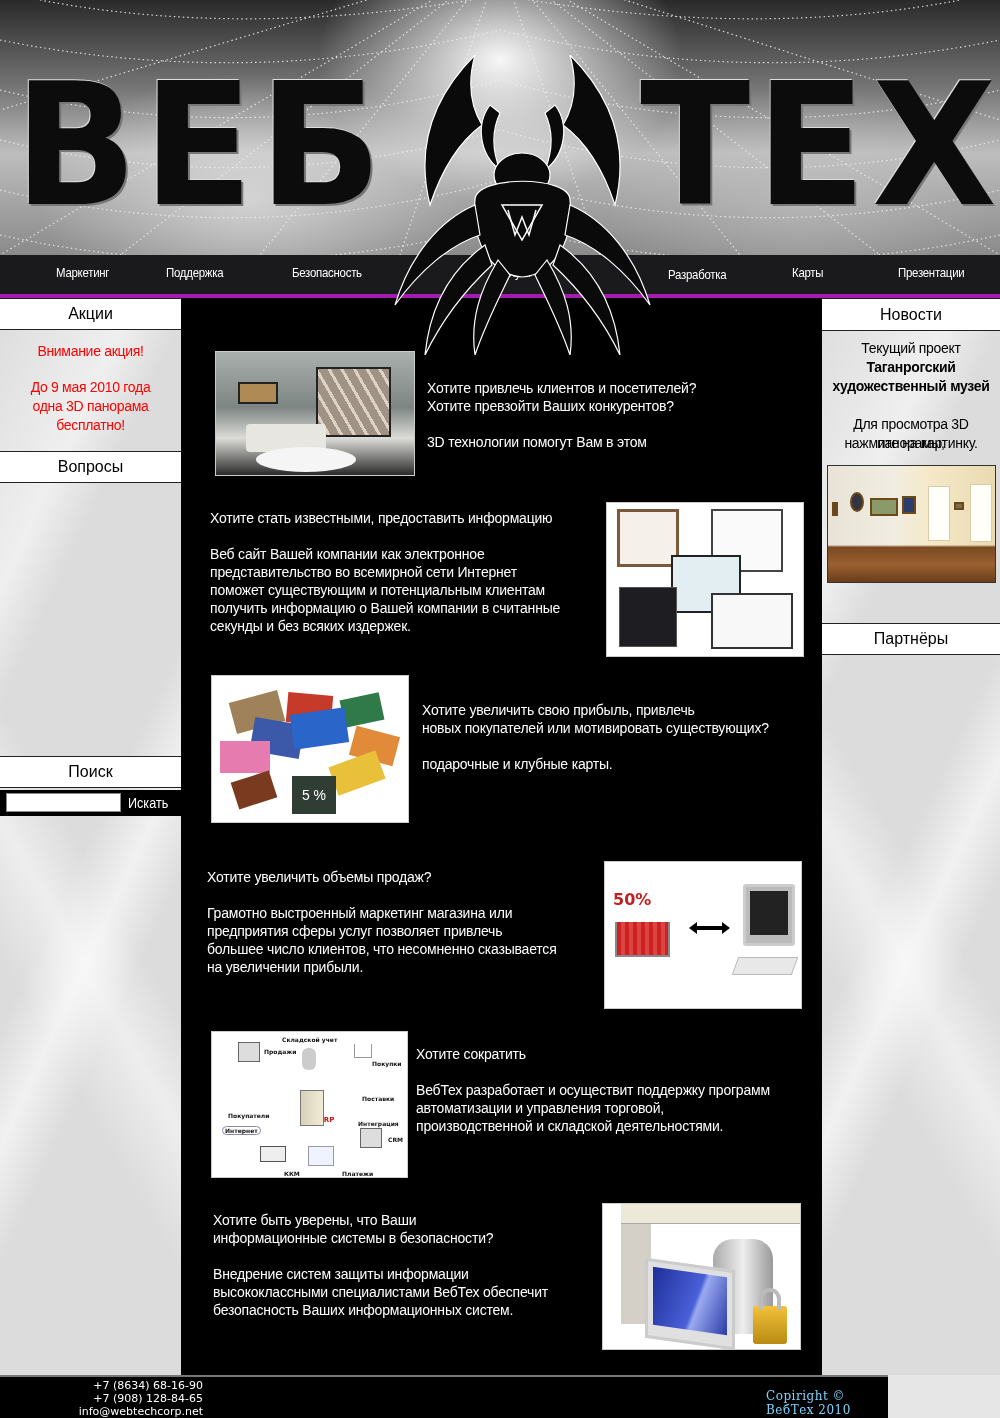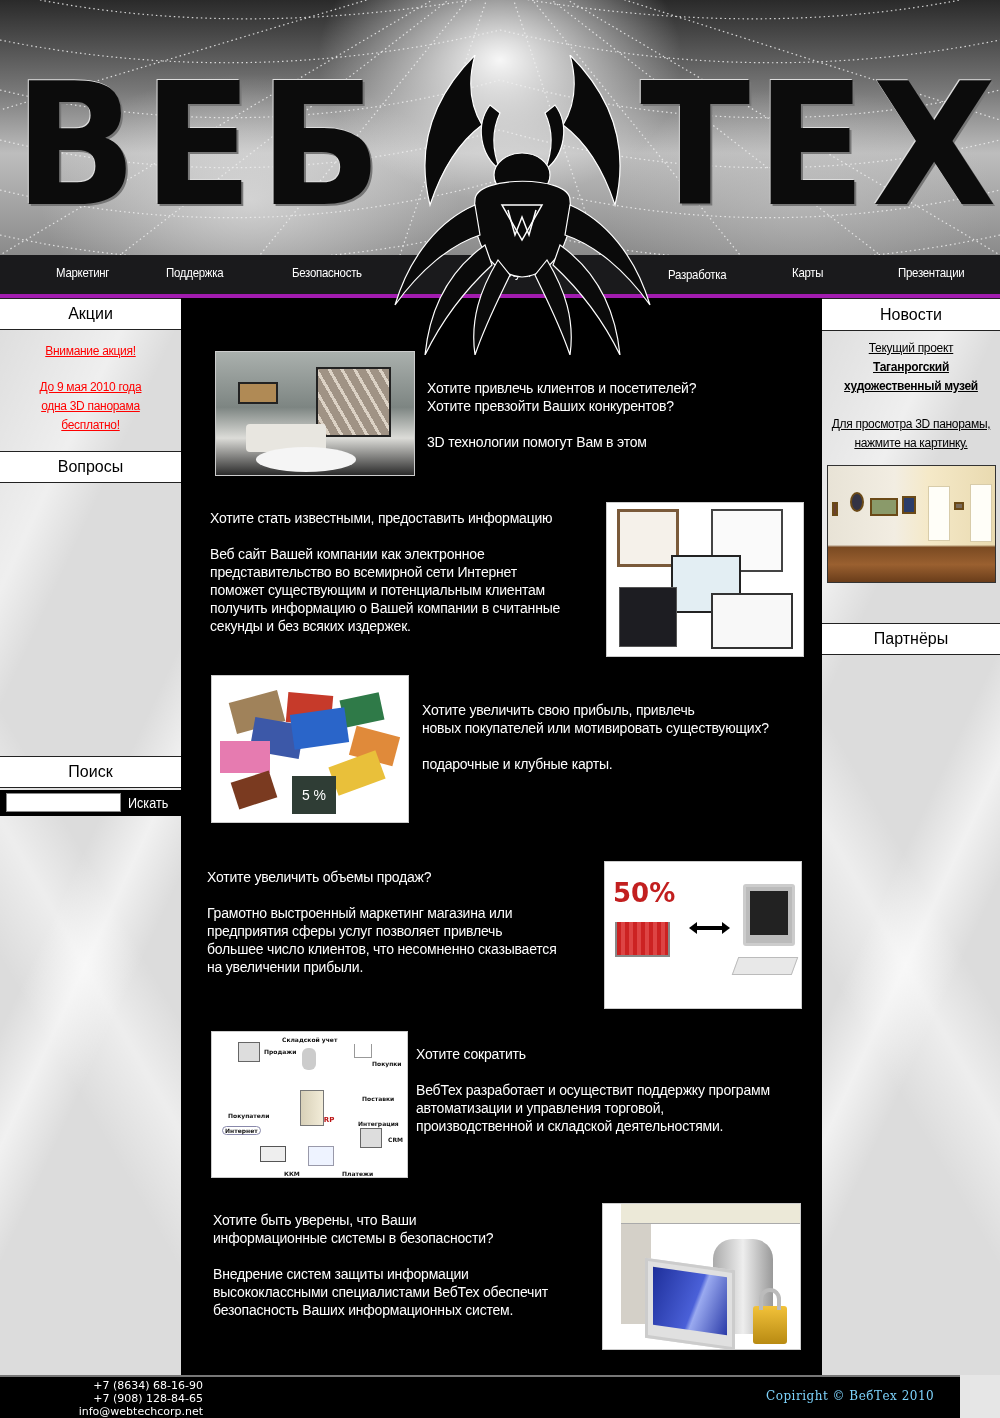--- a/index.html
+++ b/index.html
@@ -56,21 +56,21 @@
   .side-left { left: 0; }
   .side-right { left: 822px; width: 178px; }
 
   .side-head {
     position: absolute; left: 0; width: 100%; height: 32px; background: #fff;
     border-top: 1px solid #222; border-bottom: 1px solid #222;
     text-align: center; font-size: 16px; line-height: 30px; color: #000;
   }
   .side-text {
     position: absolute; left: 0; width: 100%; text-align: center;
-    font-size: 12px; line-height: 19px; letter-spacing: -0.3px; text-decoration: underline;
+    font-size: 14px; line-height: 19px; letter-spacing: -0.3px;
   }
   .red { color: #ff0000; }
   .dark { color: #000; }
   .bold { font-weight: bold; }
 
   .search-row {
     position: absolute; left: 0; top: 492px; width: 181px; height: 26px; background: #000;
   }
   .search-input {
     position: absolute; left: 6px; top: 3px; width: 115px; height: 19px;
@@ -100,21 +100,21 @@
   }
   .block { position: absolute; }
   .block p { color: #fff; font-size: 14px; line-height: 18px; letter-spacing: -0.2px; }
   .block .gap { height: 18px; }
   .pic {
     position: absolute; background: #fff; border: 1px solid #ccc; overflow: hidden;
   }
 
   
   .footer {
-    position: absolute; left: 0; top: 1375px; width: 960px; height: 43px; background: #000;
+    position: absolute; left: 0; top: 1375px; width: 888px; height: 43px; background: #000;
     border-top: 2px solid #777;
   }
   .footer-contacts {
     position: absolute; left: 40px; top: 2px; width: 163px; text-align: right;
     color: #fff; font-family: "DejaVu Sans", sans-serif; font-size: 11px; line-height: 13px;
   }
   .copyright {
     position: absolute; left: 766px; top: 12px; color: #7dd3fc;
     font-family: "DejaVu Serif", serif; font-size: 12px; letter-spacing: 0.5px;
   }
@@ -217,21 +217,21 @@
 
   <div class="block" style="left:26px; top:570px;">
     <p>Хотите увеличить объемы продаж?</p>
     <div class="gap"></div>
     <p>Грамотно выстроенный маркетинг магазина или</p>
     <p>предприятия сферы услуг позволяет привлечь</p>
     <p>большее число клиентов, что несомненно сказывается</p>
     <p>на увеличении прибыли.</p>
   </div>
   <div class="pic" style="left:423px; top:563px; width:198px; height:148px;">
-    <div style="position:absolute; left:8px; top:16px; width:60px; height:50px; color:#c21f1f; font-weight:bold; font-size:26px; font-family:'DejaVu Sans',sans-serif;">50%</div>
+    <div style="position:absolute; left:8px; top:28px; width:60px; height:50px; color:#c21f1f; font-weight:bold; font-size:16px; font-family:'DejaVu Sans',sans-serif;">50%</div>
     <div style="position:absolute; left:10px; top:60px; width:55px; height:35px; border:2px solid #888; border-top:none; background:repeating-linear-gradient(90deg,#c22 0 4px,#d44 4px 8px);"></div>
     <div style="position:absolute; left:88px; top:64px; width:30px; height:4px; background:#000;"></div>
     <div style="position:absolute; left:84px; top:60px; width:0; height:0; border-top:6px solid transparent; border-bottom:6px solid transparent; border-right:8px solid #000;"></div>
     <div style="position:absolute; left:117px; top:60px; width:0; height:0; border-top:6px solid transparent; border-bottom:6px solid transparent; border-left:8px solid #000;"></div>
     <div style="position:absolute; left:138px; top:22px; width:52px; height:62px; background:#bbb; border:3px solid #ccc; border-radius:3px;">
       <div style="margin:4px; height:44px; background:#222;"></div>
     </div>
     <div style="position:absolute; left:130px; top:95px; width:60px; height:18px; background:#e8e8e8; border:1px solid #bbb; transform:skewX(-20deg);"></div>
   </div>
 

